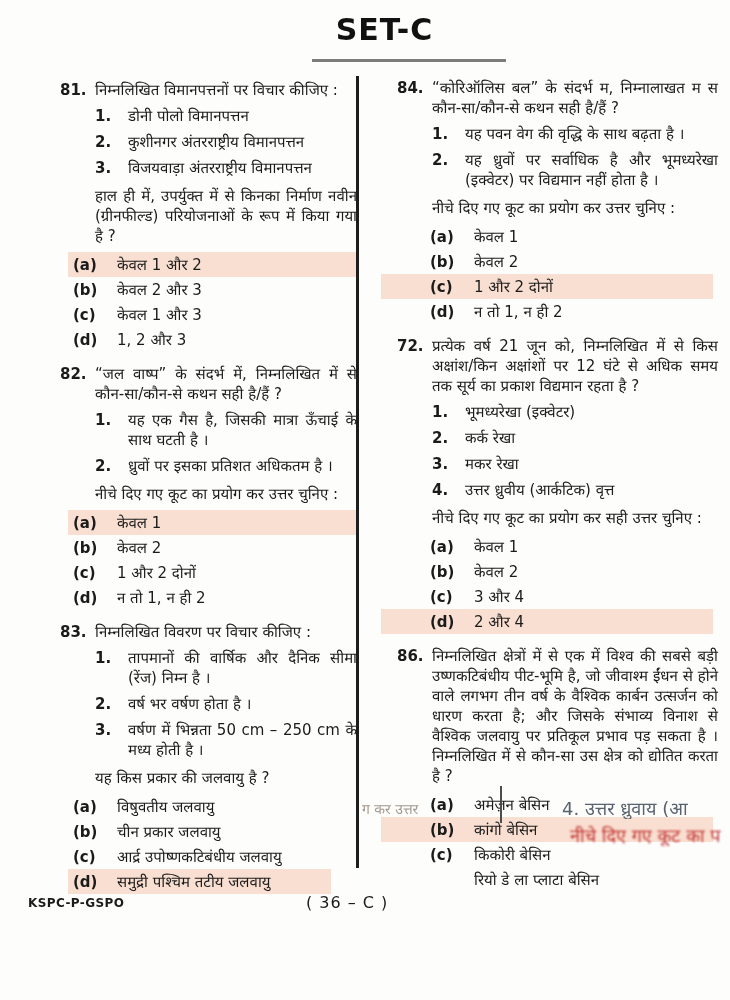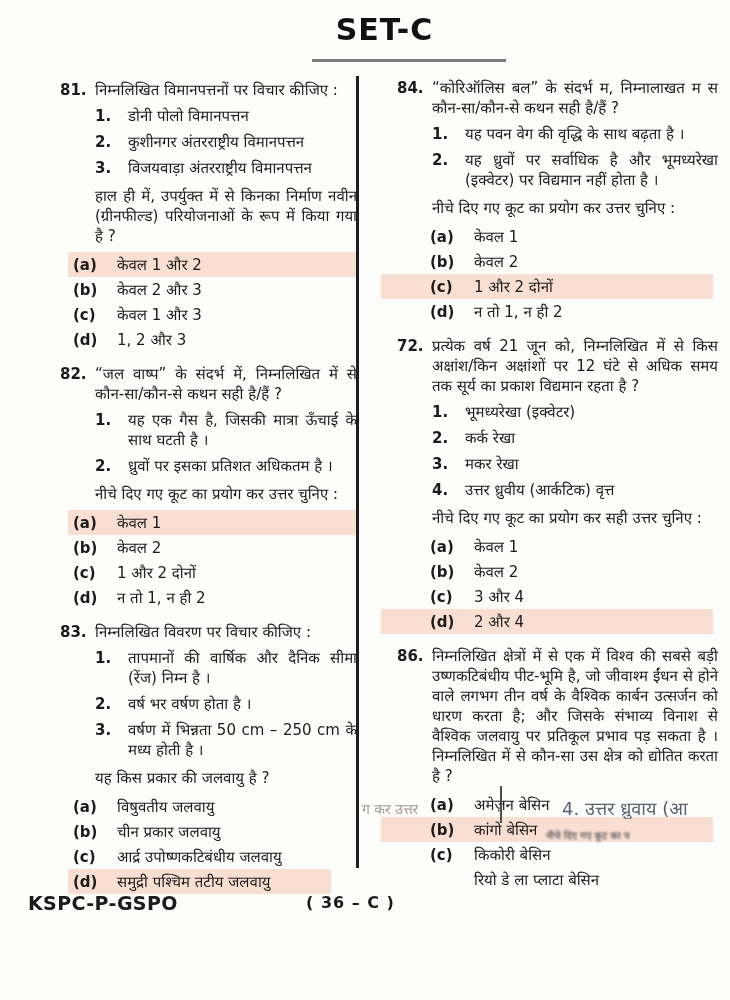--- a/index.html
+++ b/index.html
@@ -28,25 +28,25 @@
   .stext{flex:1;text-align:justify;}
   .middle{margin:8px 0 6px 0;text-align:justify;}
   .opts{margin-top:2px;}
   .opt{display:flex;padding:2.5px 0 2.5px 5px;margin-left:-27px;position:relative;}
   .olabel{width:44px;flex:none;font-weight:700;}
   .otext{flex:1;}
   .opt.highlight{background:var(--hl);}
   .opt.hl-short{margin-right:26px;}
   .col-right .opt{margin-left:-51px;padding-left:49px;}
   .col-right .opt.highlight{width:332px;box-sizing:border-box;}
-  .footer-left{position:absolute;left:28px;top:893px;font-weight:700;font-size:19px;letter-spacing:.4px;text-align:right;}
-  .footer-center{position:absolute;left:306px;top:893px;font-weight:700;font-size:16px;letter-spacing:1px;}
+  .footer-left{position:absolute;left:28px;top:893px;font-weight:700;font-size:12px;letter-spacing:.4px;text-align:right;}
+  .footer-center{position:absolute;left:306px;top:893px;font-weight:400;font-size:16px;letter-spacing:1px;}
   .ghost-line{position:absolute;left:500px;width:2px;height:37px;background:#4d4d4d;z-index:4;}
   .ghost-item{position:absolute;left:562px;width:160px;color:#59626e;font-size:18px;z-index:4;white-space:nowrap;overflow:hidden;}
-  .ghost-blur{position:absolute;left:546px;width:160px;color:#0f172a;font-size:10px;z-index:4;
+  .ghost-blur{position:absolute;left:570px;width:160px;color:#b91c1c;font-size:18px;z-index:4;
     filter:blur(0.8px);opacity:.9;white-space:nowrap;overflow:hidden;}
   .ghost-left{position:absolute;left:362px;width:130px;color:#8d7f73;opacity:.8;font-size:14px;z-index:4;
     white-space:nowrap;overflow:hidden;}
 </style>
 </head>
 <body>
 
 <div class="page" style="--hl: #f9dfd1;">
   <div class="title">SET-C</div>
   <div class="title-underline"></div>

